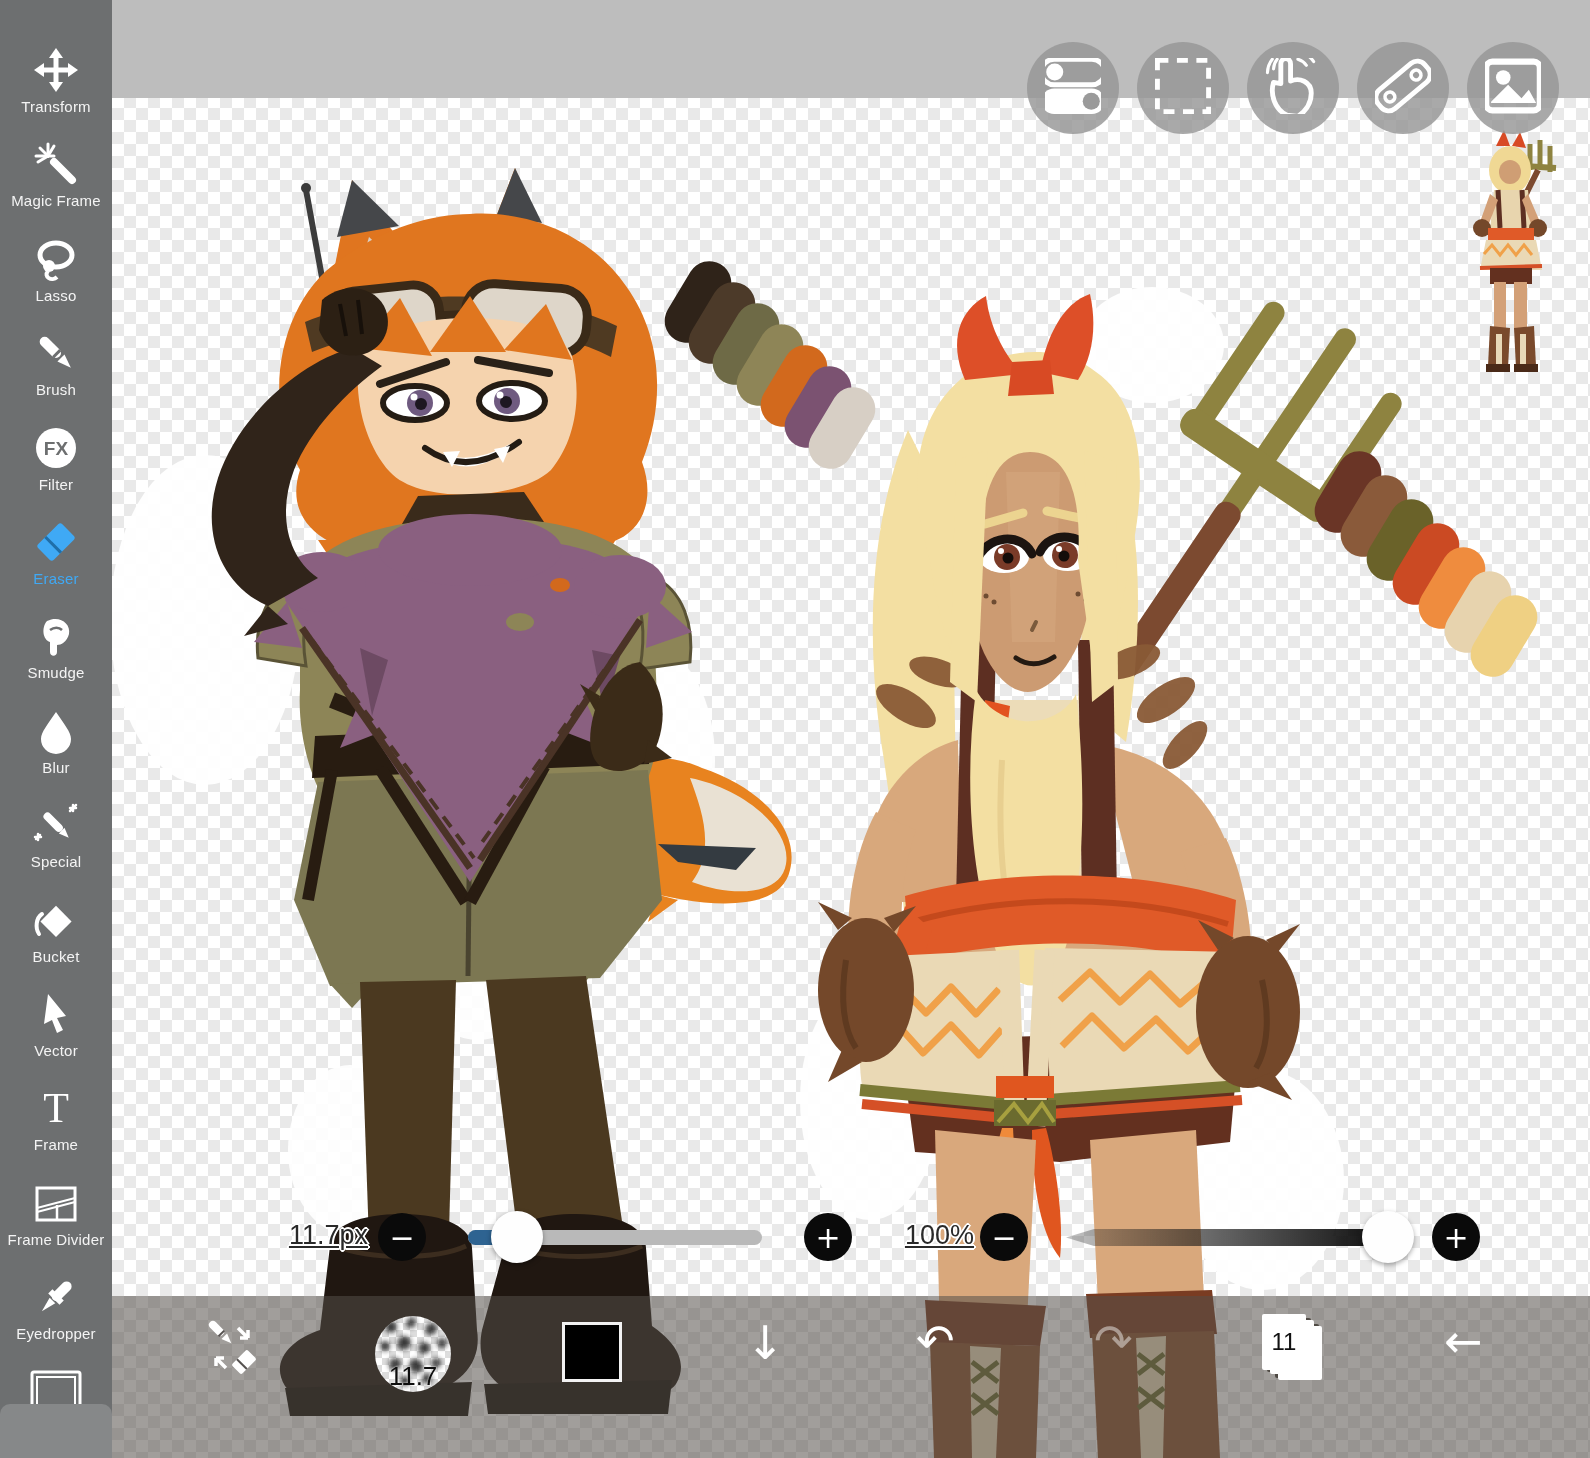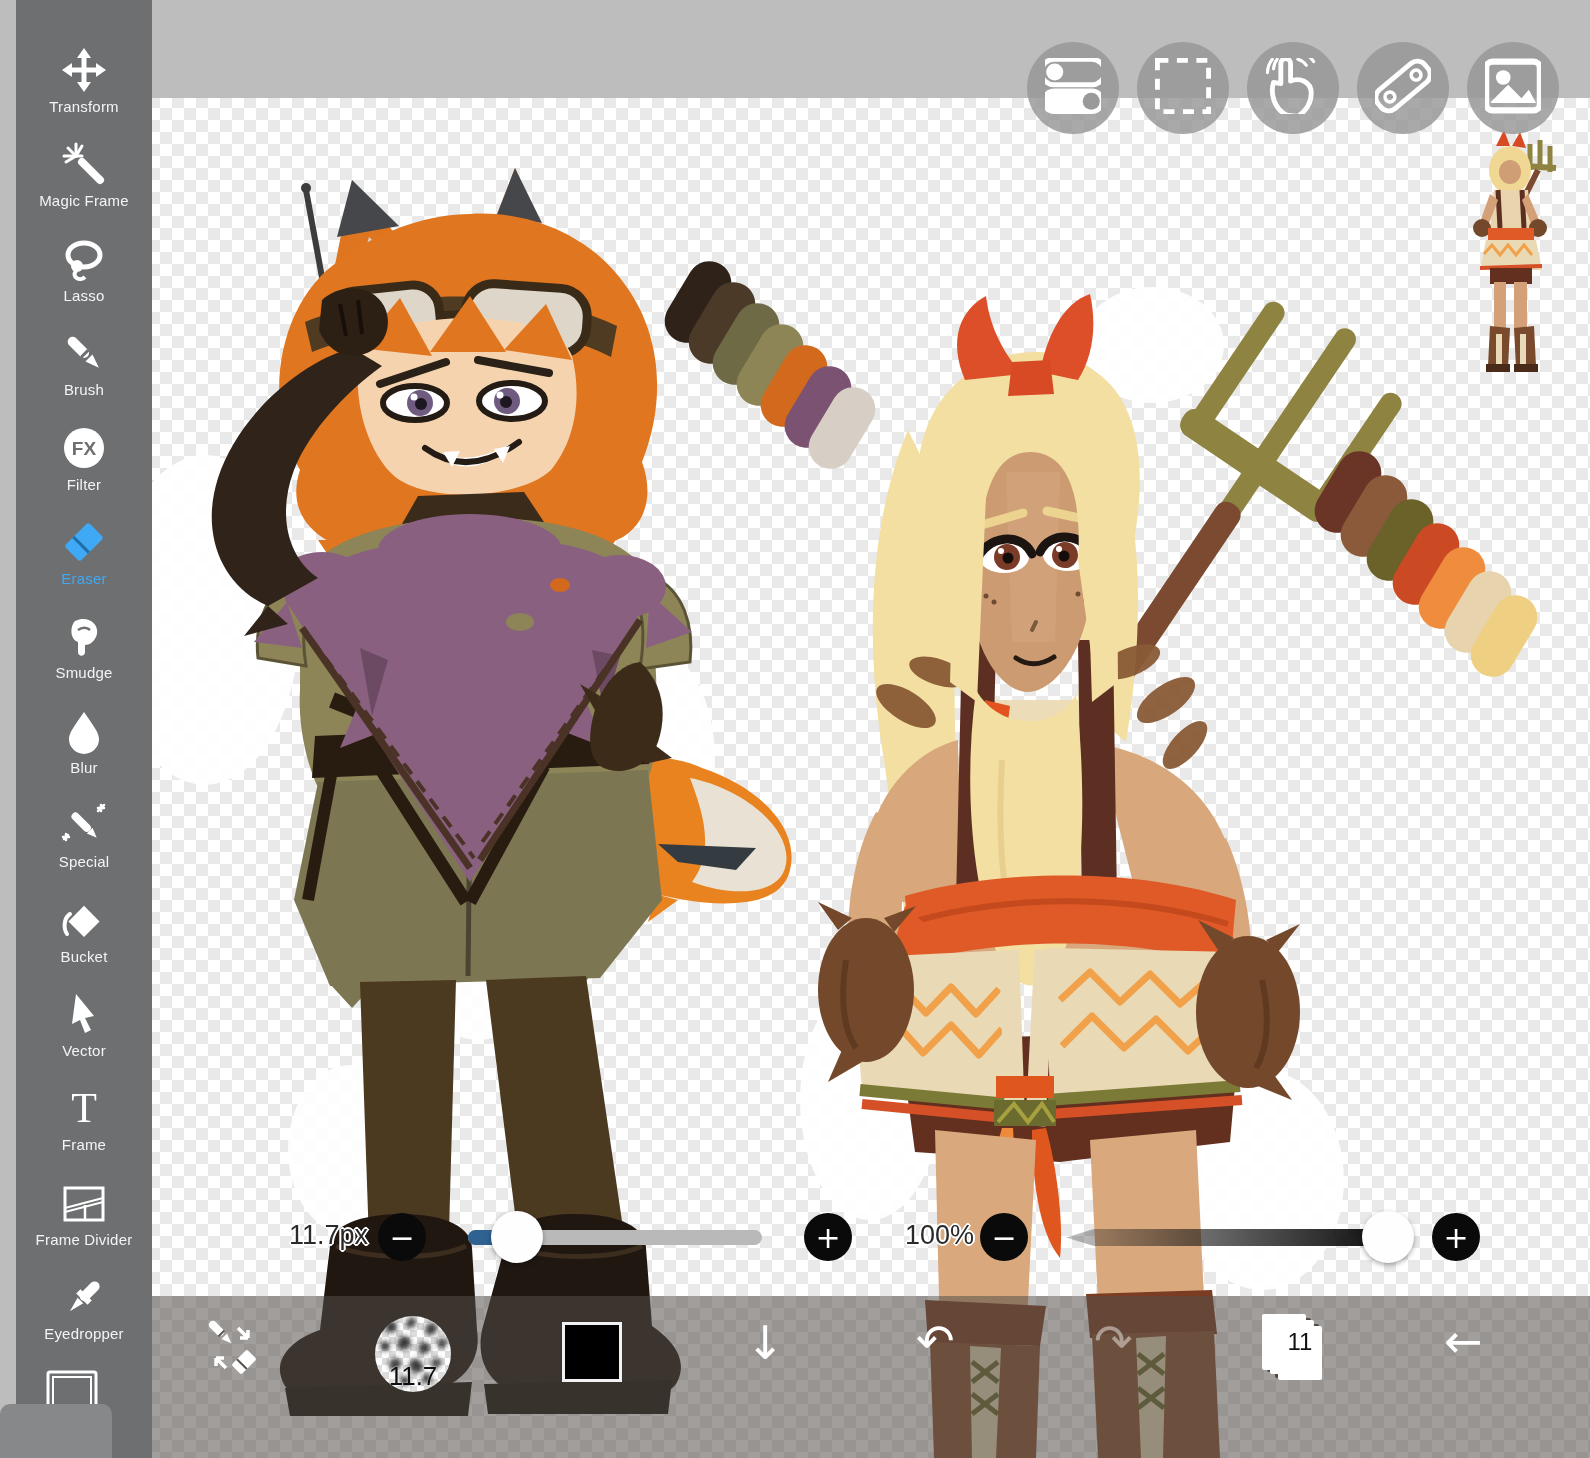--- a/index.html
+++ b/index.html
@@ -10,33 +10,33 @@
   #canvas{left:112px;top:0;width:1478px;height:1458px;background-color:#ffffff;
     background-image:
       linear-gradient(45deg,#e9e9e9 25%,transparent 25%,transparent 75%,#e9e9e9 75%),
       linear-gradient(45deg,#e9e9e9 25%,transparent 25%,transparent 75%,#e9e9e9 75%);
     background-size:24px 24px;background-position:0 0,12px 12px;}
   #pasteboard-top{left:112px;top:0;width:1478px;height:98px;background:#bdbdbd;z-index:3;}
   #artwork{left:0;top:0;z-index:2;pointer-events:none;}
   
   .pill{position:absolute;width:44px;height:88px;border-radius:24px;transform:rotate(31deg);z-index:2;}
   
-  #sidebar{left:16px;top:0;width:136px;height:1458px;background:#6d6f70;z-index:8;overflow:hidden;}
+  #sidebar{left:0;top:0;width:112px;height:1458px;background:#6d6f70;z-index:8;overflow:hidden;}
   #tool-list{padding-top:42px;}
   .tool{height:94.4px;display:flex;flex-direction:column;align-items:center;cursor:pointer;}
   .tool .ticon{height:56px;display:flex;align-items:center;justify-content:center;}
   .tool .tlabel{font-size:15px;color:#f4f4f4;letter-spacing:.2px;white-space:nowrap;}
   .tool.active .tlabel{color:#3fa9f5;}
   #sidebar-footer{left:0;top:1404px;width:112px;height:54px;background:#868889;border-radius:10px 10px 0 0;z-index:9;}
   
   .topbtn{position:absolute;top:42px;width:92px;height:92px;border-radius:50%;
           background:rgba(150,150,150,.82);z-index:5;display:flex;align-items:center;justify-content:center;cursor:pointer;}
   
   .ctrl-label{position:absolute;z-index:6;font-size:27px;color:#2a2a2a;font-weight:400;
-      text-shadow:-2px 0 0 #fff,2px 0 0 #fff,0 -2px 0 #fff,0 2px 0 #fff,-1px -1px 0 #fff,1px 1px 0 #fff,1px -1px 0 #fff,-1px 1px 0 #fff;}
+      text-shadow:-2px 0 0 #fff,2px 0 0 #fff,0 -2px 0 #fff,0 2px 0 #fff,-1px -1px 0 #fff,1px 1px 0 #fff,1px -1px 0 #fff,-1px 1px 0 #fff;text-decoration:underline;}
   .roundbtn{position:absolute;z-index:6;width:48px;height:48px;border-radius:50%;background:#0a0a0a;
       color:#fff;font-size:30px;display:flex;align-items:center;justify-content:center;cursor:pointer;
       font-family:"DejaVu Sans",sans-serif;}
   #brush-track{left:468px;top:1230px;width:294px;height:15px;border-radius:8px;background:#b9b9b9;z-index:5;}
   #brush-track-fill{height:15px;border-radius:8px 0 0 8px;background:#2e6391;}
   .thumb{position:absolute;z-index:7;width:52px;height:52px;border-radius:50%;background:#fefefe;
          box-shadow:0 2px 5px rgba(0,0,0,.35);cursor:pointer;}
   #zoom-track{left:1066px;top:1229px;width:300px;height:17px;z-index:5;
       background:linear-gradient(90deg,rgba(45,45,45,.28) 0%,rgba(25,25,25,.6) 40%,rgba(8,8,8,.93) 100%);
       clip-path:polygon(0 50%,28px 0,100% 0,100% 100%,28px 100%);}
@@ -48,21 +48,21 @@
     background-image:linear-gradient(45deg,#ddd 25%,transparent 25%,transparent 75%,#ddd 75%),
                      linear-gradient(45deg,#ddd 25%,transparent 25%,transparent 75%,#ddd 75%);
     background-size:14px 14px;background-position:0 0,7px 7px;overflow:hidden;}
   #brush-preview-value{position:absolute;left:50%;bottom:0px;transform:translateX(-50%);
     font-size:26px;color:#0e0e0e;text-shadow:0 0 2px #fff;}
   #color-swatch{left:562px;top:1322px;width:60px;height:60px;background:#000;border:3px solid #f2f2f2;z-index:7;
     box-sizing:border-box;cursor:pointer;}
   #layers-btn{left:1262px;top:1314px;width:66px;height:66px;z-index:7;cursor:pointer;}
   .sheet{position:absolute;background:#fff;border-radius:2px;}
   #layers-count{position:absolute;left:0;top:0;width:44px;height:56px;display:flex;align-items:center;justify-content:center;
-    font-size:24px;color:#111;padding-left:16px;}
+    font-size:24px;color:#111;}
 </style>
 </head>
 <body>
 
 <div id="canvas" class="abs"></div>
 
 <div id="pasteboard-top" class="abs"></div>
 
 <svg id="artwork" class="abs" width="1590" height="1458" viewBox="0 0 1590 1458">
 

